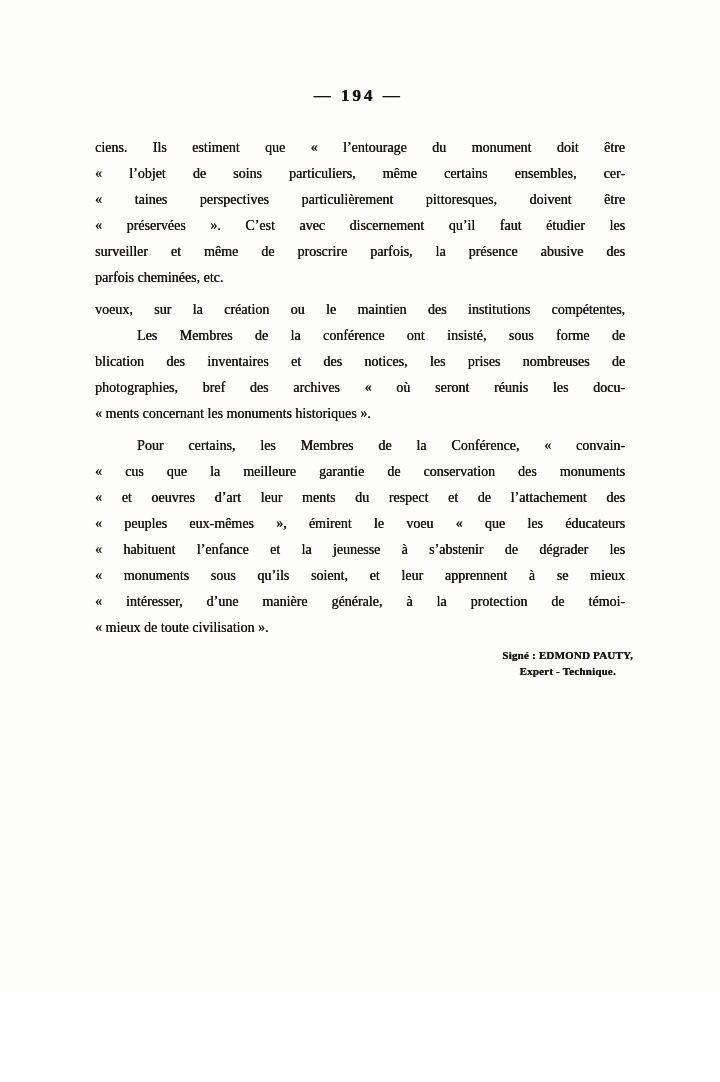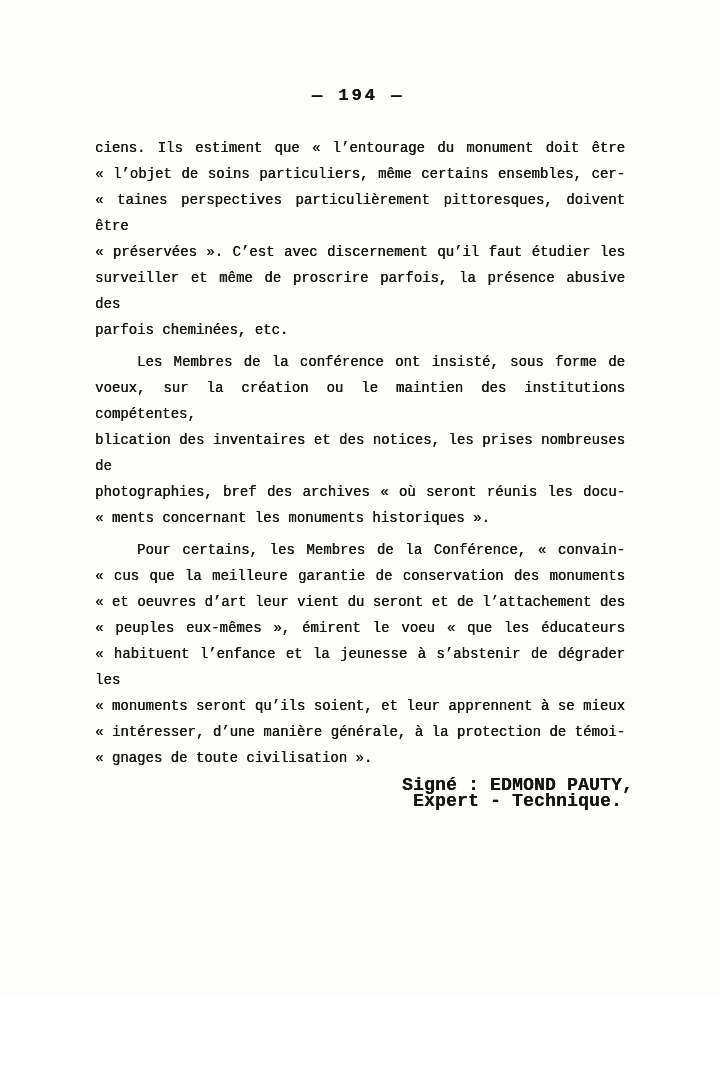--- a/index.html
+++ b/index.html
@@ -7,21 +7,21 @@
     margin: 0;
     padding: 0;
     background: #ffffff;
   }
   .page {
     position: relative;
     width: 720px;
     height: 997px;
     background: #fdfdfb;
     overflow: hidden;
-    font-family: Liberation Mono, monospace;
+    font-family: Liberation Serif, serif;
     color: #171511;
   }
   .page-number {
     margin-top: 86px;
     width: 530px;
     margin-left: 93px;
     text-align: center;
     font-size: 17px;
     line-height: 20px;
     font-weight: bold;
@@ -48,21 +48,21 @@
     text-align-last: left;
   }
   .line.indent {
     text-indent: 42px;
   }
   .signature {
     margin: 4px 87px 0 auto;
     width: max-content;
     text-align: center;
     font-weight: bold;
-    font-size: 18px;
+    font-size: 11px;
     line-height: 16px;
     letter-spacing: 0.2px;
     text-shadow: 0.3px 0 0 currentColor;
   }
 </style>
 </head>
 <body>
 
 <div class="page">
   <div class="page-number">— 194 —</div>
@@ -70,35 +70,35 @@
   <div class="body-text">
       <div class="para">
         <div class="line">ciens. Ils estiment que « l’entourage du monument doit être</div>
         <div class="line">« l’objet de soins particuliers, même certains ensembles, cer-</div>
         <div class="line">« taines perspectives particulièrement pittoresques, doivent être</div>
         <div class="line">« préservées ». C’est avec discernement qu’il faut étudier les</div>
         <div class="line">surveiller et même de proscrire parfois, la présence abusive des</div>
         <div class="line last">parfois cheminées, etc.</div>
       </div>
       <div class="para">
+        <div class="line">voeux, sur la création ou le maintien des institutions compétentes,</div>
         <div class="line indent">Les Membres de la conférence ont insisté, sous forme de</div>
-        <div class="line">voeux, sur la création ou le maintien des institutions compétentes,</div>
         <div class="line">blication des inventaires et des notices, les prises nombreuses de</div>
         <div class="line">photographies, bref des archives « où seront réunis les docu-</div>
         <div class="line last">« ments concernant les monuments historiques ».</div>
       </div>
       <div class="para">
         <div class="line indent">Pour certains, les Membres de la Conférence, « convain-</div>
         <div class="line">« cus que la meilleure garantie de conservation des monuments</div>
-        <div class="line">« et oeuvres d’art leur vient du seront et de l’attachement des</div>
+        <div class="line">« et oeuvres d’art leur ments du respect et de l’attachement des</div>
         <div class="line">« peuples eux-mêmes », émirent le voeu « que les éducateurs</div>
         <div class="line">« habituent l’enfance et la jeunesse à s’abstenir de dégrader les</div>
-        <div class="line">« monuments seront qu’ils soient, et leur apprennent à se mieux</div>
+        <div class="line">« monuments sous qu’ils soient, et leur apprennent à se mieux</div>
         <div class="line">« intéresser, d’une manière générale, à la protection de témoi-</div>
-        <div class="line last">« gnages de toute civilisation ».</div>
+        <div class="line last">« mieux de toute civilisation ».</div>
       </div>
     </div>
 
   <div class="signature">
     <div>Signé : EDMOND PAUTY,</div>
     <div>Expert - Technique.</div>
   </div>
 </div>
 
 </body></html>

